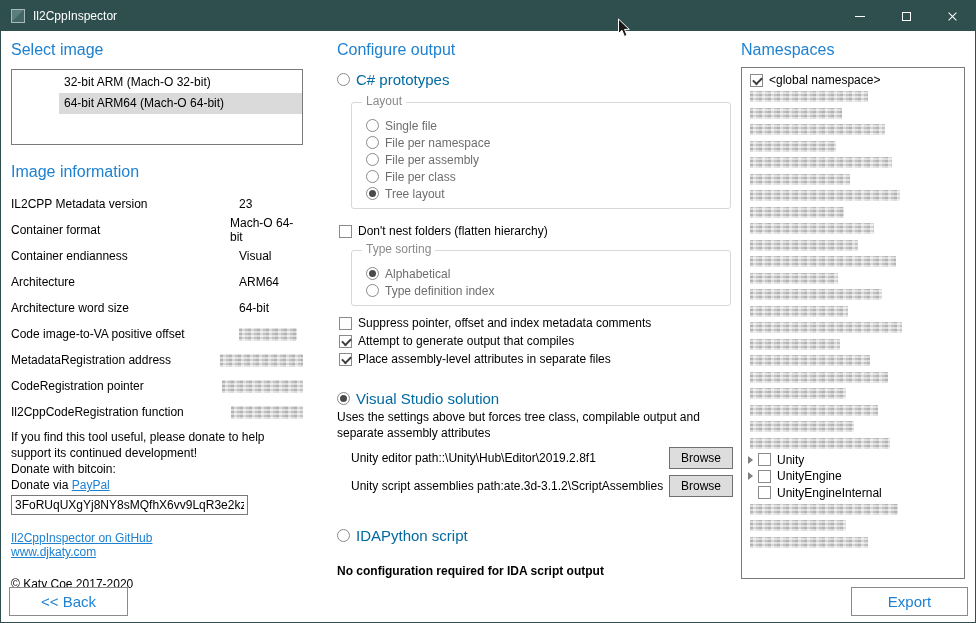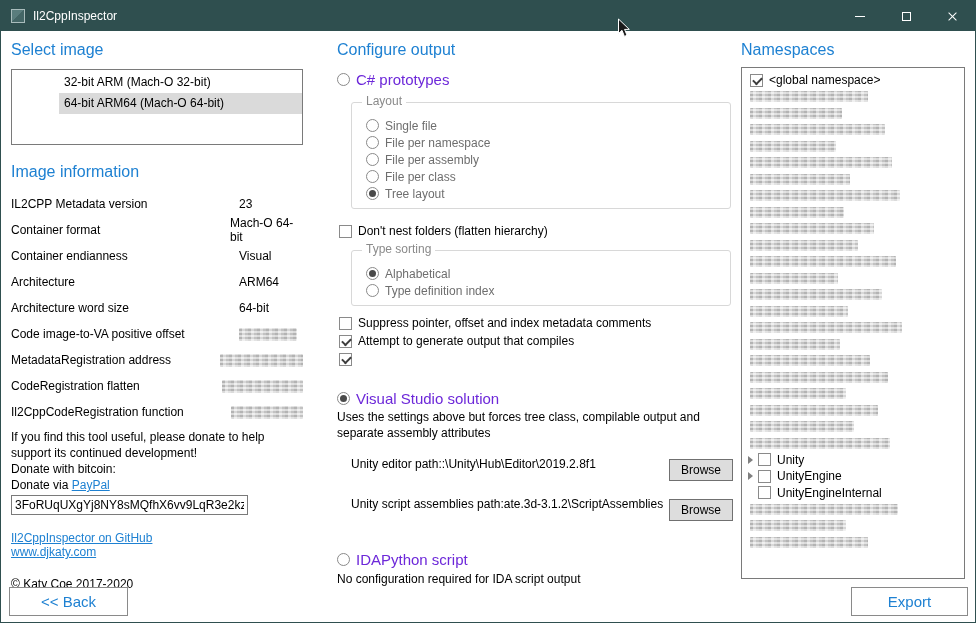--- a/index.html
+++ b/index.html
@@ -21,21 +21,21 @@
   .glyph-max { width:9px; height:9px; border:1px solid #fff; }
   .glyph-close { position:relative; width:11px; height:11px; }
   .glyph-close::before,.glyph-close::after { content:""; position:absolute; left:5px; top:0;
               width:1px; height:11px; background:#fff; }
   .glyph-close::before { transform:rotate(45deg); }
   .glyph-close::after  { transform:rotate(-45deg); }
 
   .content { position:absolute; left:0; top:30px; width:100%; height:592px; background:#fff; }
 
   .heading { color:#1e81d2; font-size:16px; line-height:22px; }
-  .green-head { color:#6d28d9; font-size:15px; }
+  .green-head { color:#0369a1; font-size:15px; }
   a.link { color:#1e81d2; text-decoration:underline; cursor:pointer; display:inline-block; }
   a.block { display:block; }
 
   
   .radio { position:relative; flex:0 0 13px; width:13px; height:13px; border:1px solid #8a8a8a;
            border-radius:50%; background:#fff; display:inline-block; }
   .radio.sel::after { content:""; position:absolute; left:2px; top:2px; width:7px; height:7px;
            border-radius:50%; background:#4a4a4a; }
   .checkbox { position:relative; flex:0 0 13px; width:13px; height:13px; border:1px solid #8a8a8a;
            background:#fff; display:inline-block; }
@@ -85,23 +85,23 @@
   .chk-row { display:flex; align-items:center; gap:6px; height:18px; color:#000; }
   .flatten-row { margin-top:13px; margin-left:2px; }
   .sorting-grp { margin-top:10px; height:56px; }
   .chk-stack { margin-top:8px; margin-left:2px; }
   .vs-row { margin-top:22px; }
   .vs-desc { margin-top:2px; width:392px; line-height:16px; }
   .path-row { display:flex; align-items:center; margin:6px 0 0 14px; }
   .path-label { white-space:nowrap; }
   .path-value { flex:1; text-align:left; padding-right:0; white-space:nowrap; overflow:hidden; }
   .browse-btn { width:64px; height:22px; background:#ddd; border:1px solid #707070;
-                font-family:inherit; font-size:12px; color:#000; cursor:pointer;margin-top:12px; }
+                font-family:inherit; font-size:12px; color:#000; cursor:pointer; }
   .ida-row { margin-top:30px; }
-  .ida-desc { margin-top:4px; }
+  .ida-desc { margin-top:20px;font-weight:bold; }
 
   
   .col-right { position:absolute; left:740px; top:8px; width:228px; }
   .namespace-list { margin-top:6px; width:224px; height:512px; padding:4px 0 0 0; overflow:hidden; }
   .ns-row { display:flex; align-items:center; height:16.5px; }
   .ns-row .checkbox { margin-left:8px; }
   .ns-row.indent .checkbox { margin-left:0; }
   .ns-label { margin-left:6px; white-space:nowrap; }
   .export-btn { left:850px; top:556px; width:117px; height:29px; }
 
@@ -161,21 +161,21 @@
           </div>
           <div class="info-row">
             <span class="info-label">Code image-to-VA positive offset</span>
             <span class="blur" style="width:58px;height:13px"></span>
           </div>
           <div class="info-row">
             <span class="info-label">MetadataRegistration address</span>
             <span class="blur" style="width:90px;height:13px"></span>
           </div>
           <div class="info-row">
-            <span class="info-label">CodeRegistration flatten</span>
+            <span class="info-label">CodeRegistration pointer</span>
             <span class="blur" style="width:88px;height:13px"></span>
           </div>
           <div class="info-row">
             <span class="info-label">Il2CppCodeRegistration function</span>
             <span class="blur" style="width:74px;height:13px"></span>
           </div>
         </div>
 
       <div class="donate-text">If you find this tool useful, please donate to help support its continued development!</div>
       <div class="donate-line">Donate with bitcoin:</div>
@@ -245,20 +245,21 @@
           <div class="chk-row">
             <span class="checkbox"></span>
             <span>Suppress pointer, offset and index metadata comments</span>
           </div>
           <div class="chk-row">
             <span class="checkbox checked"></span>
             <span>Attempt to generate output that compiles</span>
           </div>
           <div class="chk-row">
             <span class="checkbox checked"></span>
+            <span>Place assembly-level attributes in separate files</span>
           </div>
         </div>
 
       <div class="sect-radio vs-row">
         <span class="radio sel"></span>
         <span class="green-head">Visual Studio solution</span>
       </div>
       <div class="vs-desc">Uses the settings above but forces tree class, compilable output and separate assembly attributes</div>
 
       <div class="path-row">

